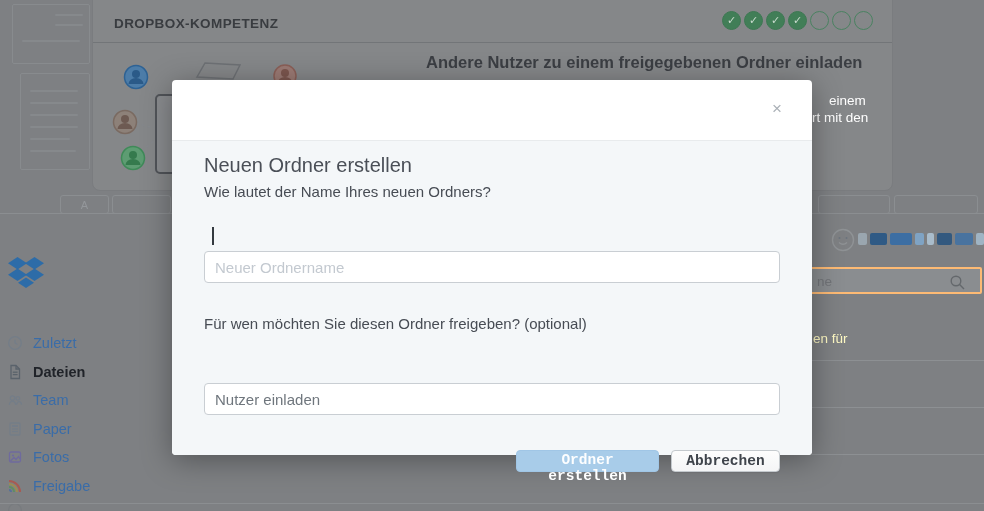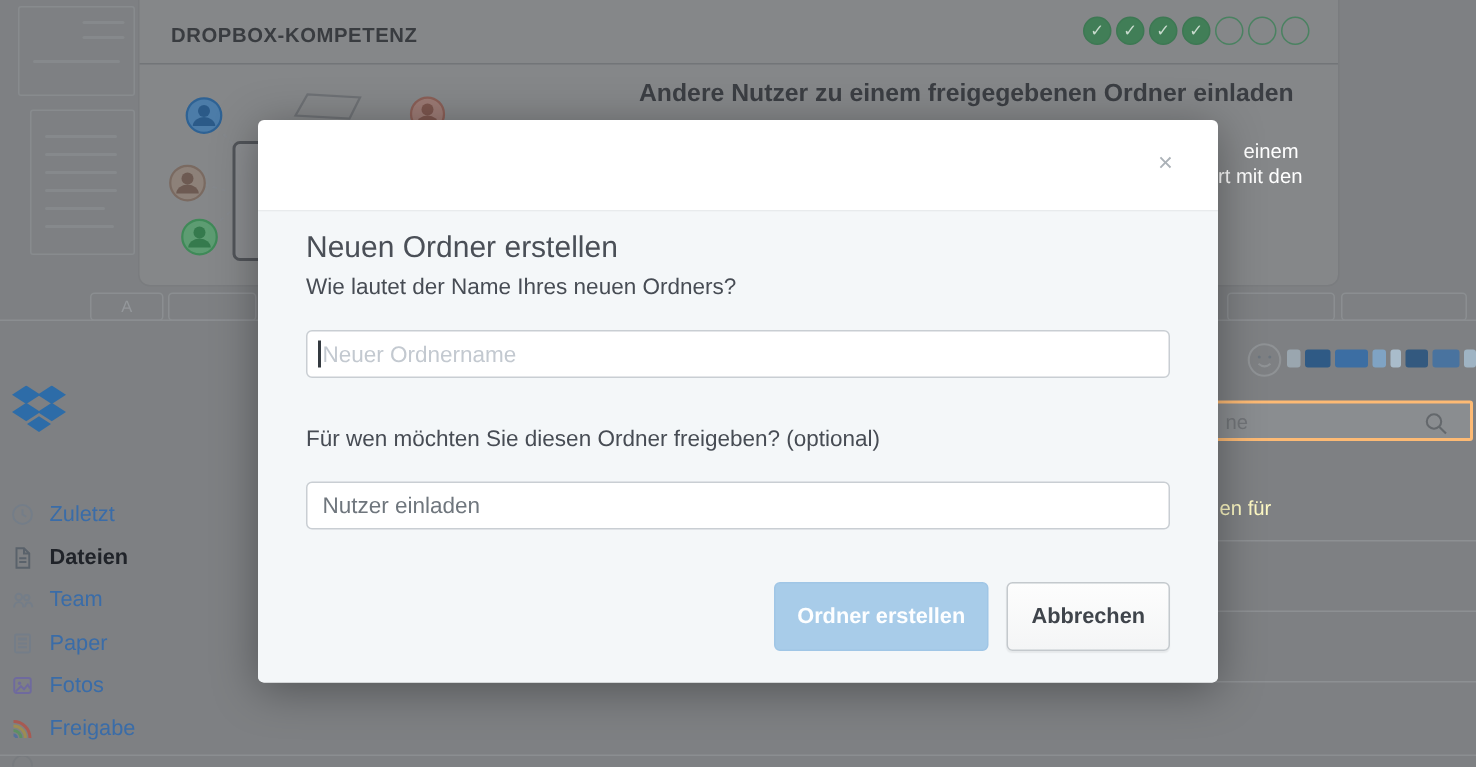--- a/index.html
+++ b/index.html
@@ -50,28 +50,28 @@
   .modal{position:absolute;left:172px;top:80px;width:640px;height:375px;background:#ffffff;
     border-radius:4px;box-shadow:0 5px 30px rgba(0,0,0,.35);z-index:30;box-sizing:border-box;}
   .modal-header{position:relative;height:60px;border-bottom:1px solid #e8ebed;}
   .modal-title{position:absolute;left:32px;top:34px;font-size:20px;font-weight:400;color:#4a4f57;margin-top:40px;}
   .modal-close{position:absolute;right:24px;top:18px;width:22px;height:22px;border:none;background:none;
     font-size:17px;color:#abb1b7;cursor:pointer;padding:0;line-height:22px;text-align:center;}
   .modal-body{height:314px;background:#f4f7f9;border-radius:0 0 4px 4px;padding:42px 32px 0 32px;box-sizing:border-box;}
   .q-label{font-size:15px;color:#474c54;height:18px;}
   .inp-wrap{position:relative;margin-top:19px;}
   .inp{width:100%;height:32px;box-sizing:border-box;border:1px solid #c9ced3;border-radius:4px;
-    background:#fff;padding:0 10px;font-size:15px;font-family:"Liberation Sans",sans-serif;color:#40454c;outline:none;}
+    background:#fff;padding:0 10px;font-size:15px;font-family:"Liberation Sans",sans-serif;color:#40454c;outline:none;margin-top:31px;}
   .inp1::placeholder{color:#c3c9d0;}
   .inp2::placeholder{color:#6f767d;}
   .caret{position:absolute;left:8px;top:7px;width:1.5px;height:18px;background:#343a40;}
   .q2{margin-top:32px;}
   .modal-actions{display:flex;justify-content:flex-end;gap:12px;margin-top:35px;}
-  .btn{height:46px;border-radius:4px;font-size:14.5px;font-weight:bold;
-    font-family:Liberation Sans, sans-serif;cursor:pointer;}
+  .btn{height:22px;border-radius:4px;font-size:14.5px;font-weight:bold;
+    font-family:Liberation Mono, monospace;cursor:pointer;}
   .btn-create{width:143px;background:#a8cce9;border:1px solid #a0c6e6;color:#fdfeff;}
   .btn-cancel{width:109px;background:linear-gradient(#fdfdfd,#f4f5f6);border:1px solid #c4c9cd;
     color:#3f444b;box-shadow:0 1px 1px rgba(0,0,0,.06);}
 </style>
 </head>
 <body>
 
 <div class="ghost-thumb" style="left:12px;top:4px;width:76px;height:58px;"></div>
 <div class="ghost-line" style="left:55px;top:14px;width:28px;"></div>
 <div class="ghost-line" style="left:55px;top:24px;width:28px;"></div>

